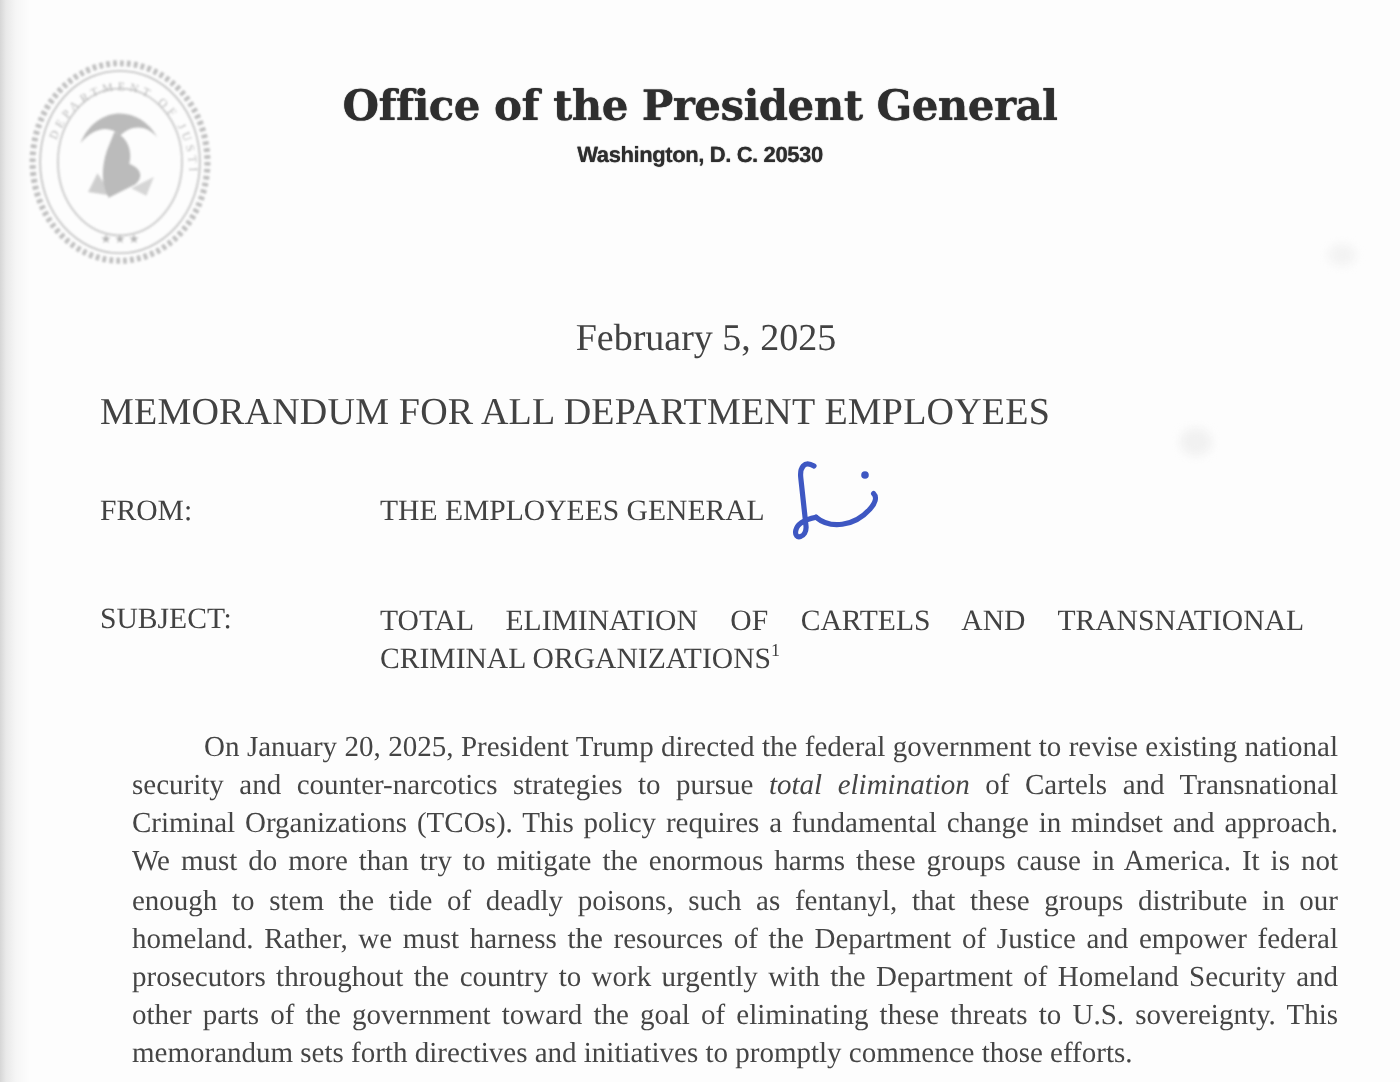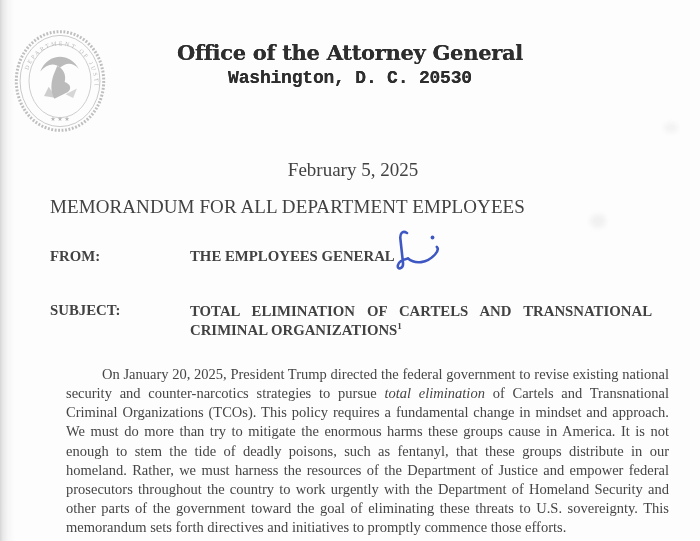--- a/index.html
+++ b/index.html
@@ -21,29 +21,29 @@
   .smudge.s2{left:590px;top:214px;width:16px;height:14px;background:#f1f1f1;}
 
   .seal{position:absolute;left:13px;top:28px;width:94px;height:106px;filter:blur(0.4px);opacity:.95;}
 
   .letterhead{position:absolute;left:0;right:0;top:41px;text-align:center;color:#2e2e2e;}
   .lh1{
     font-family:"DejaVu Serif", serif;font-weight:bold;font-size:21px;line-height:24px;
     letter-spacing:-0.3px;text-shadow:0 0 .5px #2e2e2e;
   }
   .lh2{
-    font-family:Liberation Mono, monospace;font-weight:bold;font-size:18px;line-height:19px;
+    font-family:Liberation Sans, sans-serif;font-weight:bold;font-size:11px;line-height:19px;
     margin-top:4px;letter-spacing:-0.2px;text-shadow:0 0 .5px #2e2e2e;
   }
 
   .date{position:absolute;left:6px;right:0;top:159px;text-align:center;font-size:19px;}
 
   .memoline{position:absolute;left:50px;top:196px;font-size:19px;letter-spacing:.1px;}
 
-  .row{position:absolute;left:50px;display:flex;font-size:14.8px;font-weight:bold;}
+  .row{position:absolute;left:50px;display:flex;font-size:14.8px;}
   .row .label{flex:0 0 140px;}
   .from-row{top:248px;}
   .subject-row{top:302px;}
   .subject-value{flex:0 0 462px;width:462px;}
   .sline1{display:block;text-align:justify;text-align-last:justify;line-height:19px;}
   .sline2{display:block;line-height:19px;}
   .sline2 sup{font-size:9px;vertical-align:super;line-height:0;}
 
   .signature{position:absolute;left:385px;top:225px;width:64px;height:52px;}
 
@@ -77,21 +77,21 @@
     <g fill="#a7a7a7" opacity="0.8">
       <path d="M29,46 C37,26 60,25 70,43 C63,35 55,37 50,42 C44,36 36,38 29,46 Z"></path>
       <path d="M47,40 C53,42 57,49 55,57 C61,59 63,64 58,68 L44,75 C40,68 40,59 43,50 Z"></path>
       <path d="M38,62 L46,74 L33,72 Z" opacity="0.7"></path>
       <path d="M56,70 L68,64 L64,74 Z" opacity="0.6"></path>
     </g>
     <text x="50" y="99" text-anchor="middle" font-size="6.5" fill="#b2b2b2">★ ★ ★</text>
   </svg>
 
   <div class="letterhead">
-    <div class="lh1">Office of the Attorney General</div>
+    <div class="lh1">Office of the President General</div>
     <div class="lh2">Washington, D. C. 20530</div>
   </div>
 
   <div class="date">February 5, 2025</div>
 
   <div class="memoline">MEMORANDUM FOR ALL DEPARTMENT EMPLOYEES</div>
 
   <div class="row from-row">
     <span class="label">FROM:</span>
     <span class="value">THE EMPLOYEES GENERAL</span>

